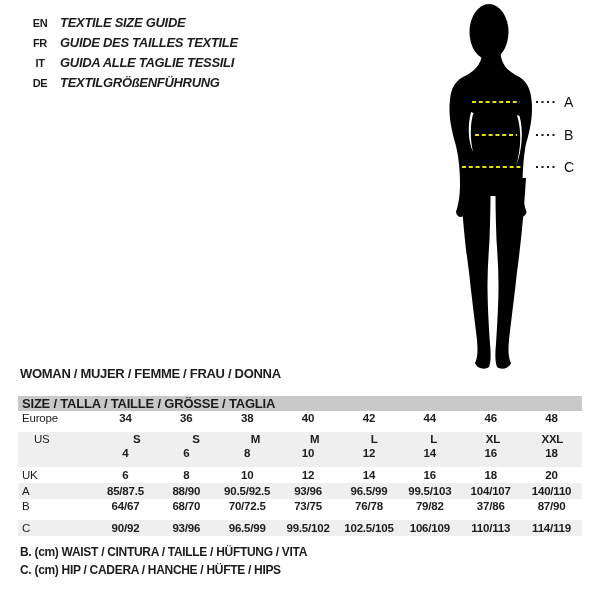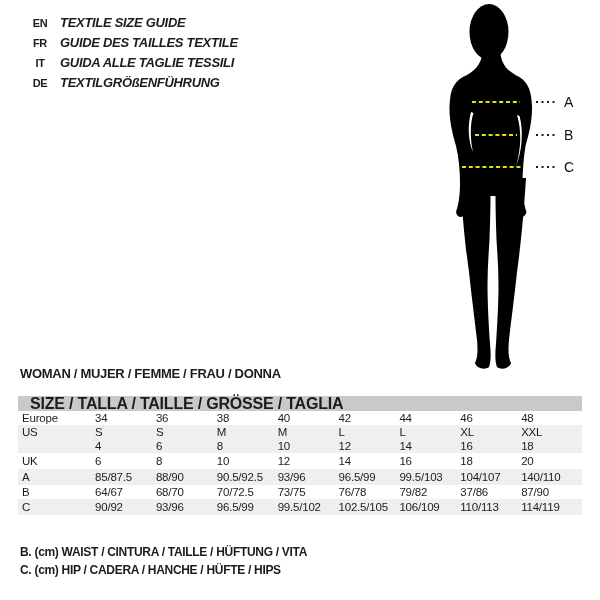--- a/index.html
+++ b/index.html
@@ -12,27 +12,27 @@
   .lang-block{position:absolute;left:20px;top:13px;}
   .lang-row{display:flex;height:20px;line-height:20px;}
   .lang-code{width:40px;font-size:11px;font-weight:700;letter-spacing:-0.3px;text-align:center;}
   .lang-title{font-size:13px;font-weight:700;letter-spacing:-0.3px;white-space:nowrap;font-style:italic;}
   
   .figure-wrap{position:absolute;left:425px;top:0;width:170px;height:375px;}
   
   .section-title{position:absolute;left:20px;top:366px;font-size:13px;font-weight:700;letter-spacing:-0.3px;}
   
   .size-table{position:absolute;left:18px;top:396px;width:564px;font-size:11.5px;letter-spacing:-0.2px;}
-  .t-header{background:#c9c9c9;height:15px;line-height:15px;font-weight:700;padding-left:12px;font-size:16px;}
+  .t-header{background:#c9c9c9;height:15px;line-height:15px;font-weight:700;padding-left:4px;font-size:13px;}
   .t-grid{display:grid;grid-template-columns:77px repeat(8,1fr);}
   .t-label{text-align:left;padding-left:4px;}
-  .t-cell{text-align:left;}
-  .r15{height:14px;line-height:15px;}
+  .t-cell{text-align:center;font-weight:bold;}
+  .r15{height:21px;line-height:15px;}
   .r16{height:16px;line-height:16px;}
-  .r14{height:14px;line-height:14px;}
+  .r14{height:14px;line-height:14px;padding-left:12px;}
   .shaded{background:#efefef;}
   
   .legend{position:absolute;left:20px;top:543px;}
   .legend-line{height:18px;line-height:18px;font-size:12px;font-weight:700;letter-spacing:-0.3px;white-space:nowrap;}
 </style>
 </head>
 <body>
 
 <div class="lang-block">
   <div class="lang-row">

